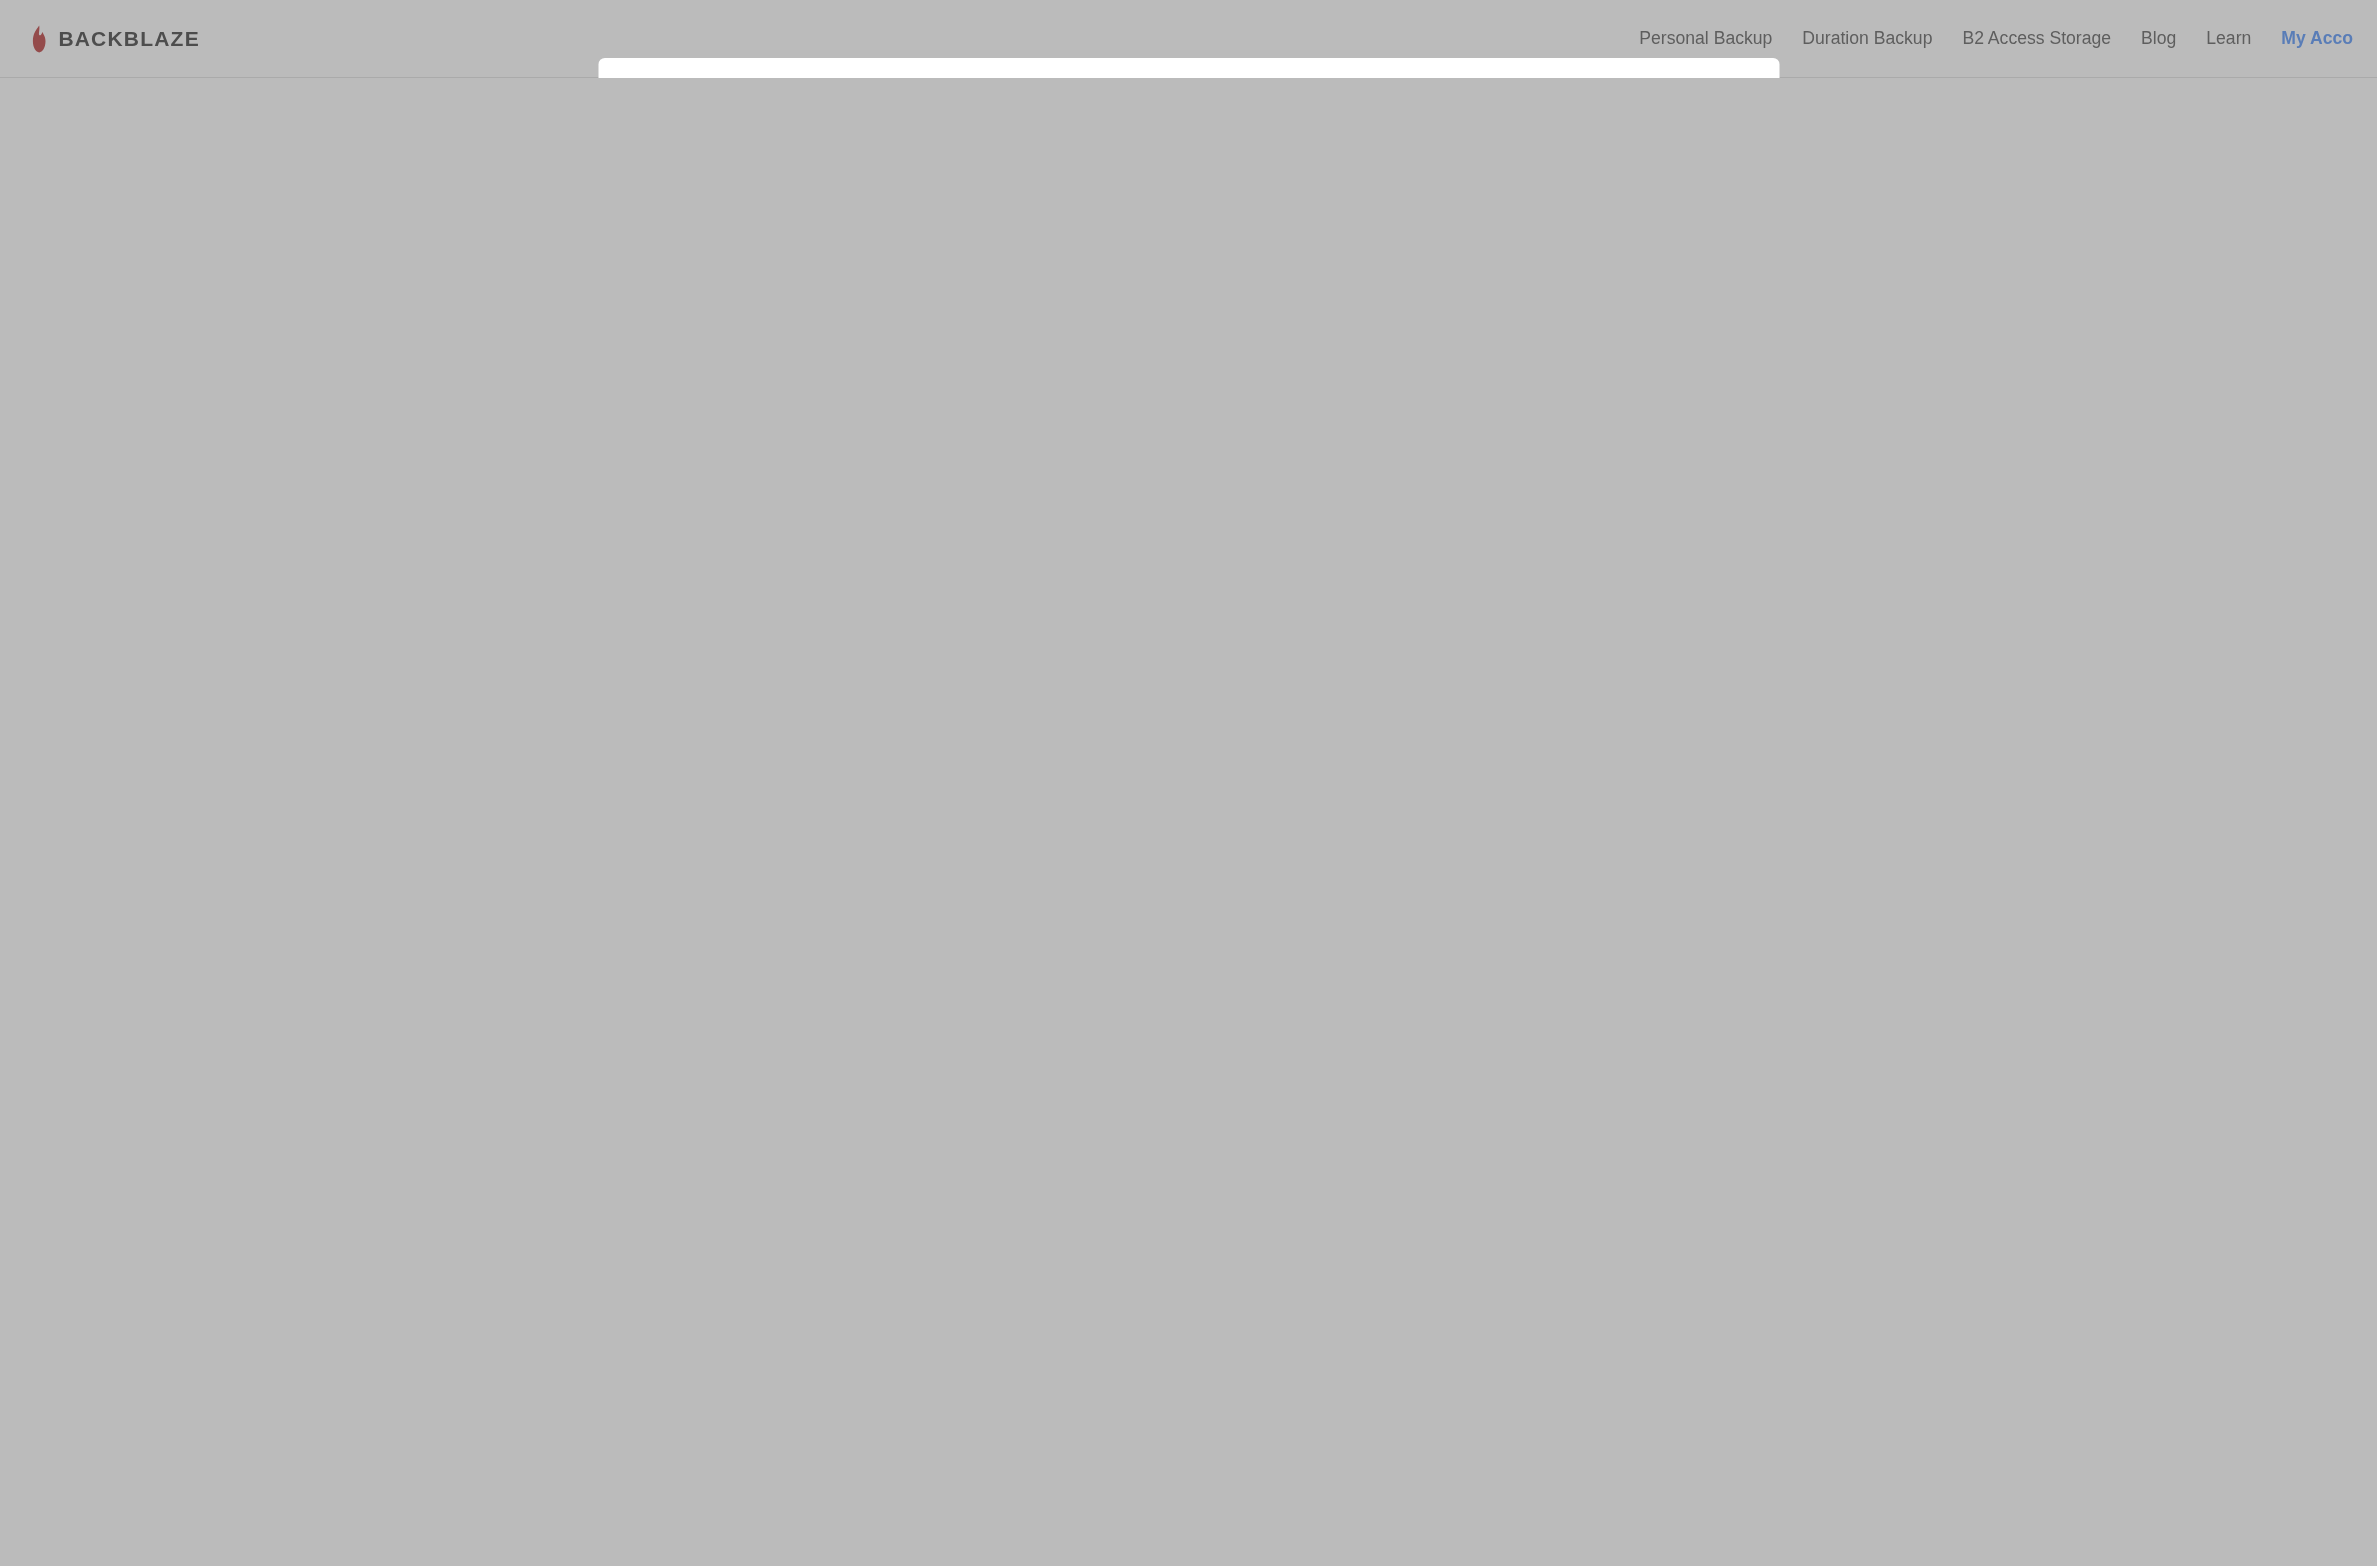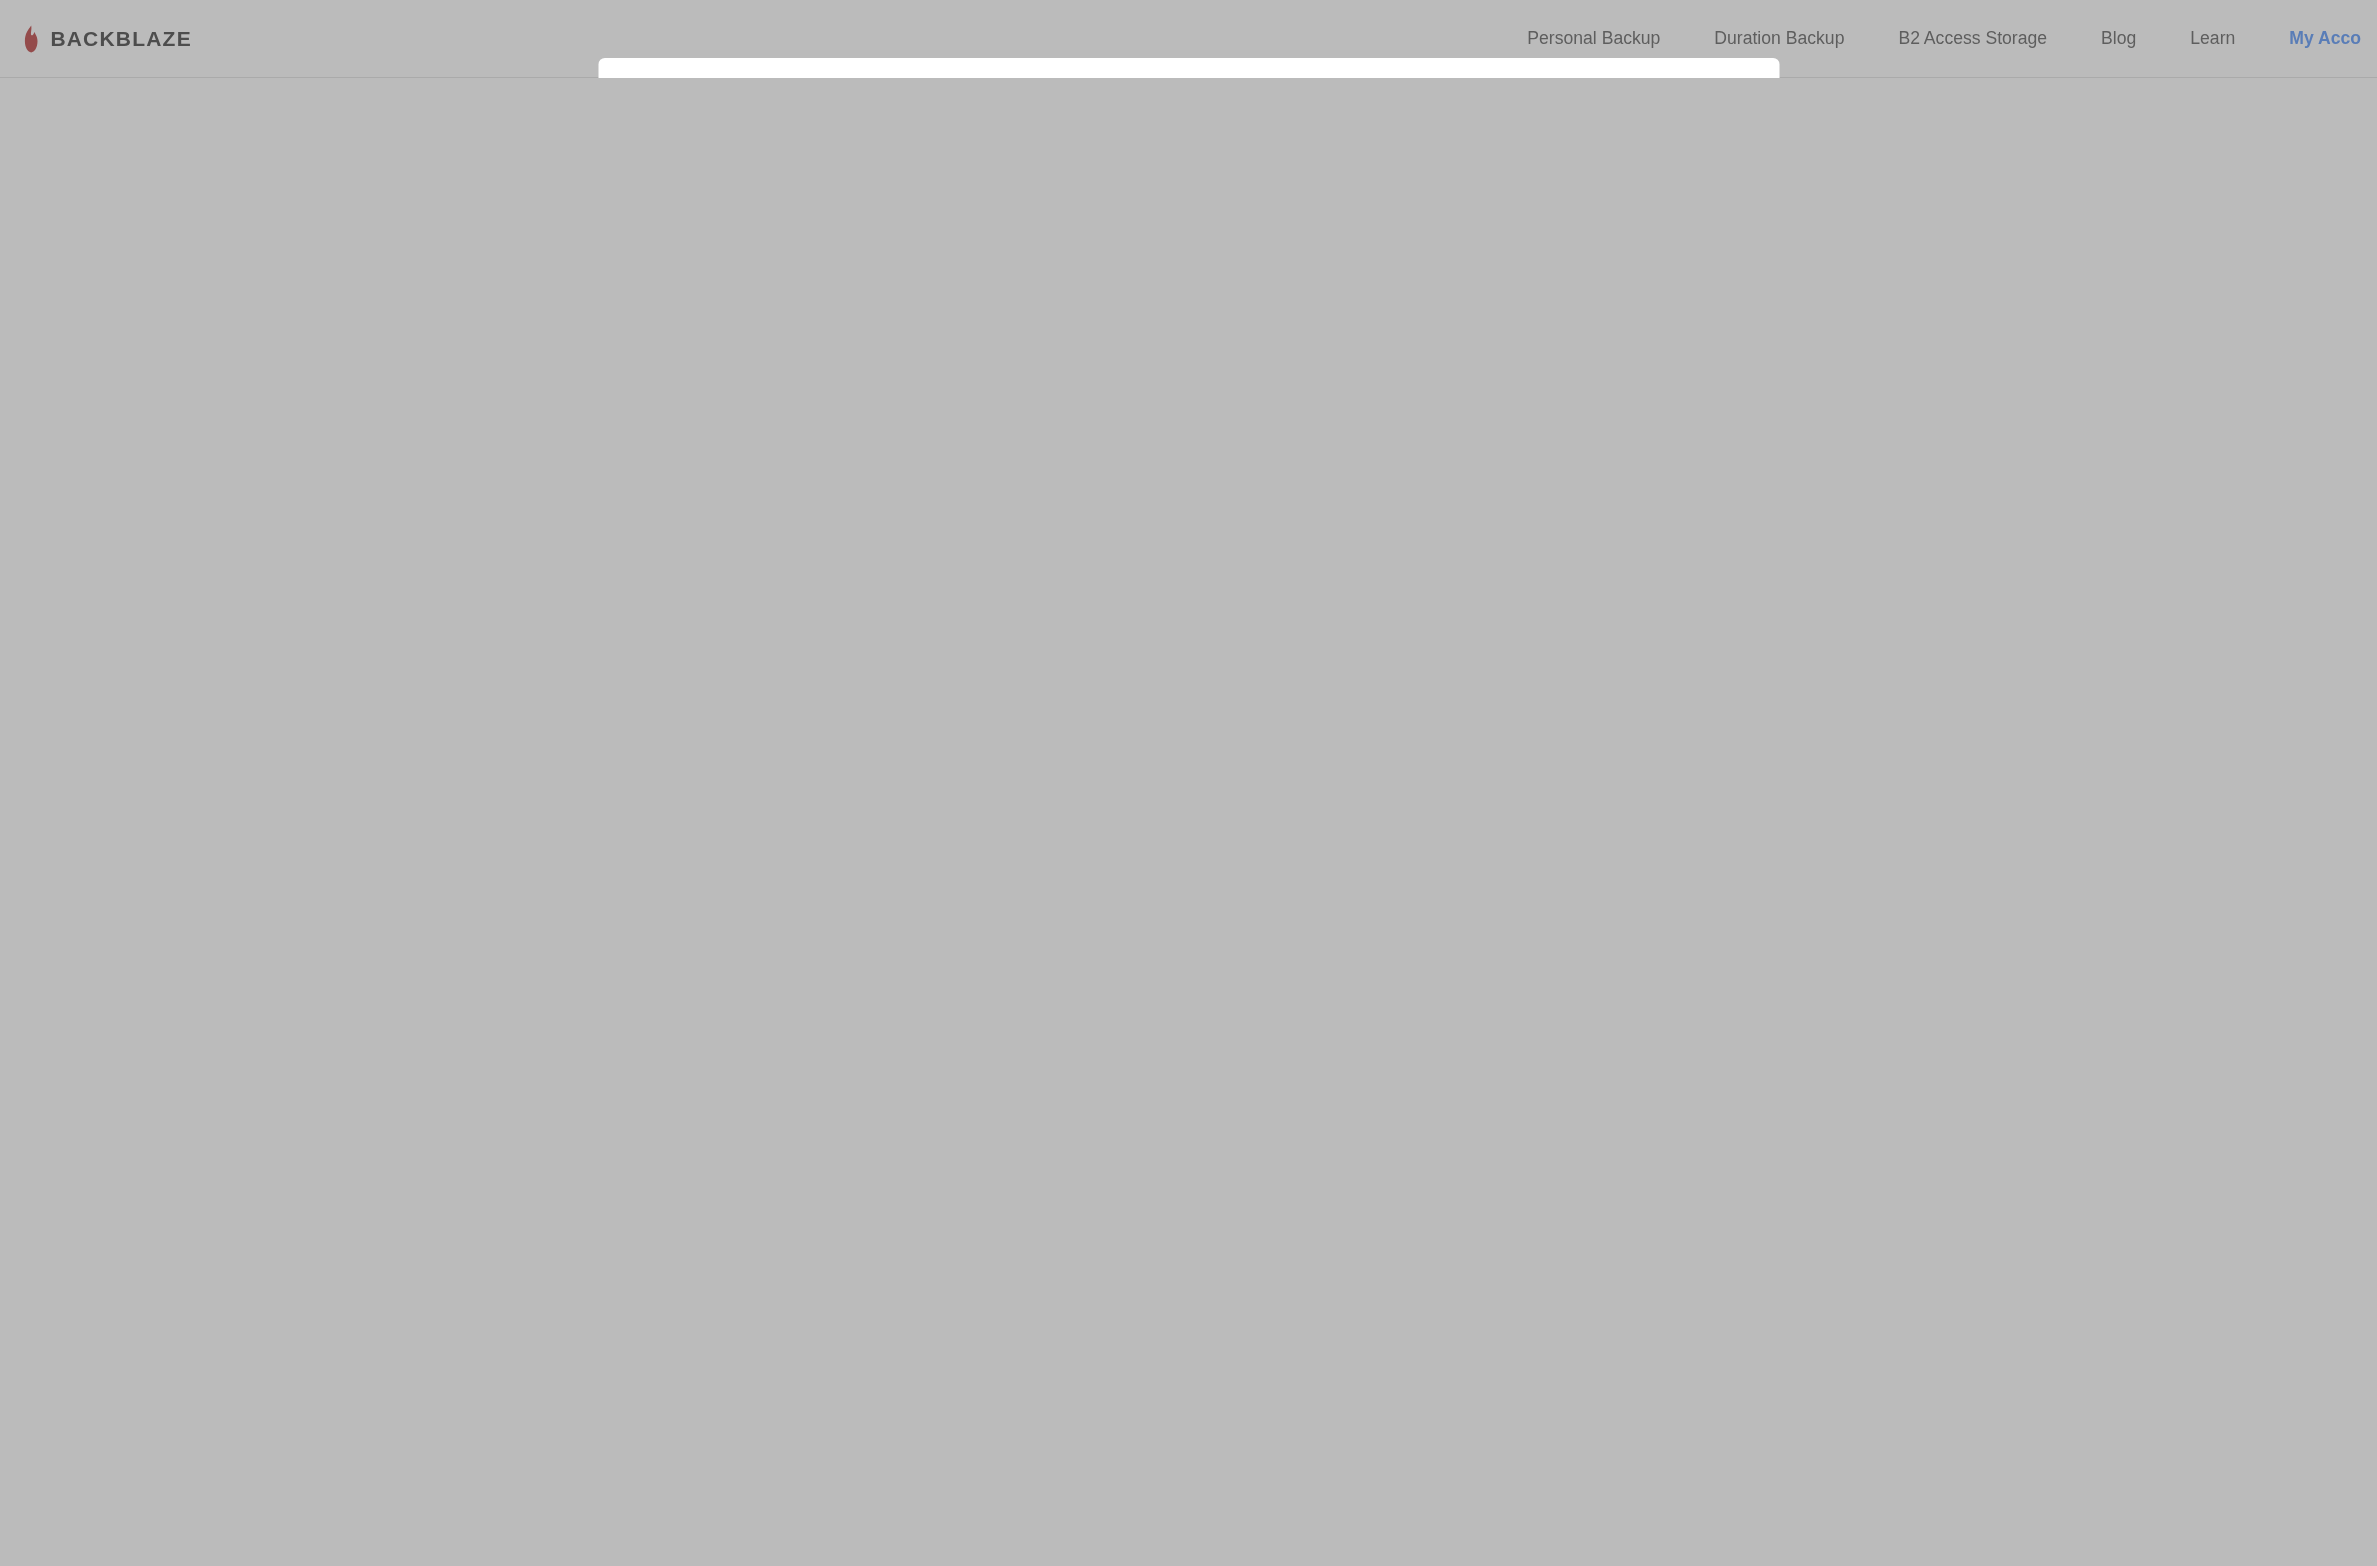--- a/index.html
+++ b/index.html
@@ -10,21 +10,21 @@
     body {
       font-family: -apple-system, BlinkMacSystemFont, "Segoe UI", Helvetica, Arial, sans-serif;
       background: #fff;
       color: #333;
       position: relative;
     }
     .header {
       display: flex;
       align-items: center;
       justify-content: space-between;
-      padding: 0 16px;
+      padding: 0 24px;
       height: 78px;
       border-bottom: 0.8px solid #ddd;
       background: #fff;
     }
     .logo {
       display: flex;
       align-items: center;
       gap: 8px;
       margin-left: 4px;
     }
@@ -42,21 +42,20 @@
       display: flex;
       gap: 30px;
       align-items: center;
       font-size: 17.6px;
       color: #444;
       padding-right: 0;
     }
     .nav-item {
       cursor: pointer;
       color: #444;
-      margin-left: 24px;
     }
     .nav-item.active {
       font-weight: 700;
       color: #3b82f6;
     }
     .overlay {
       position: fixed;
       top: 0;
       left: 0;
       right: 0;

